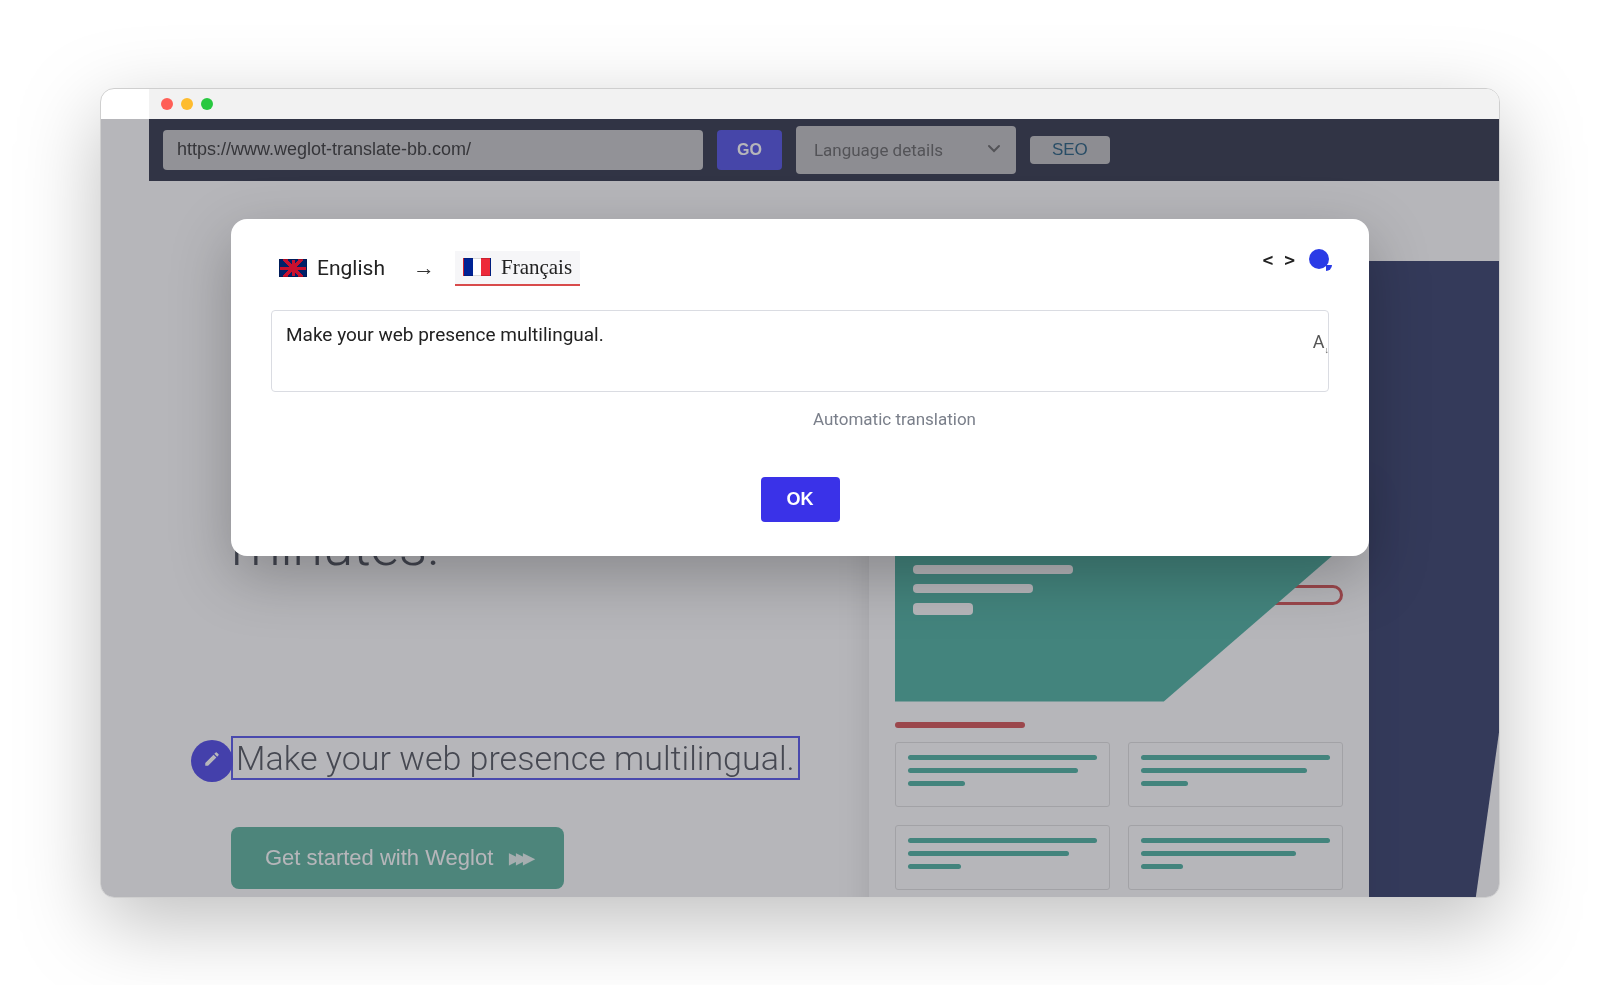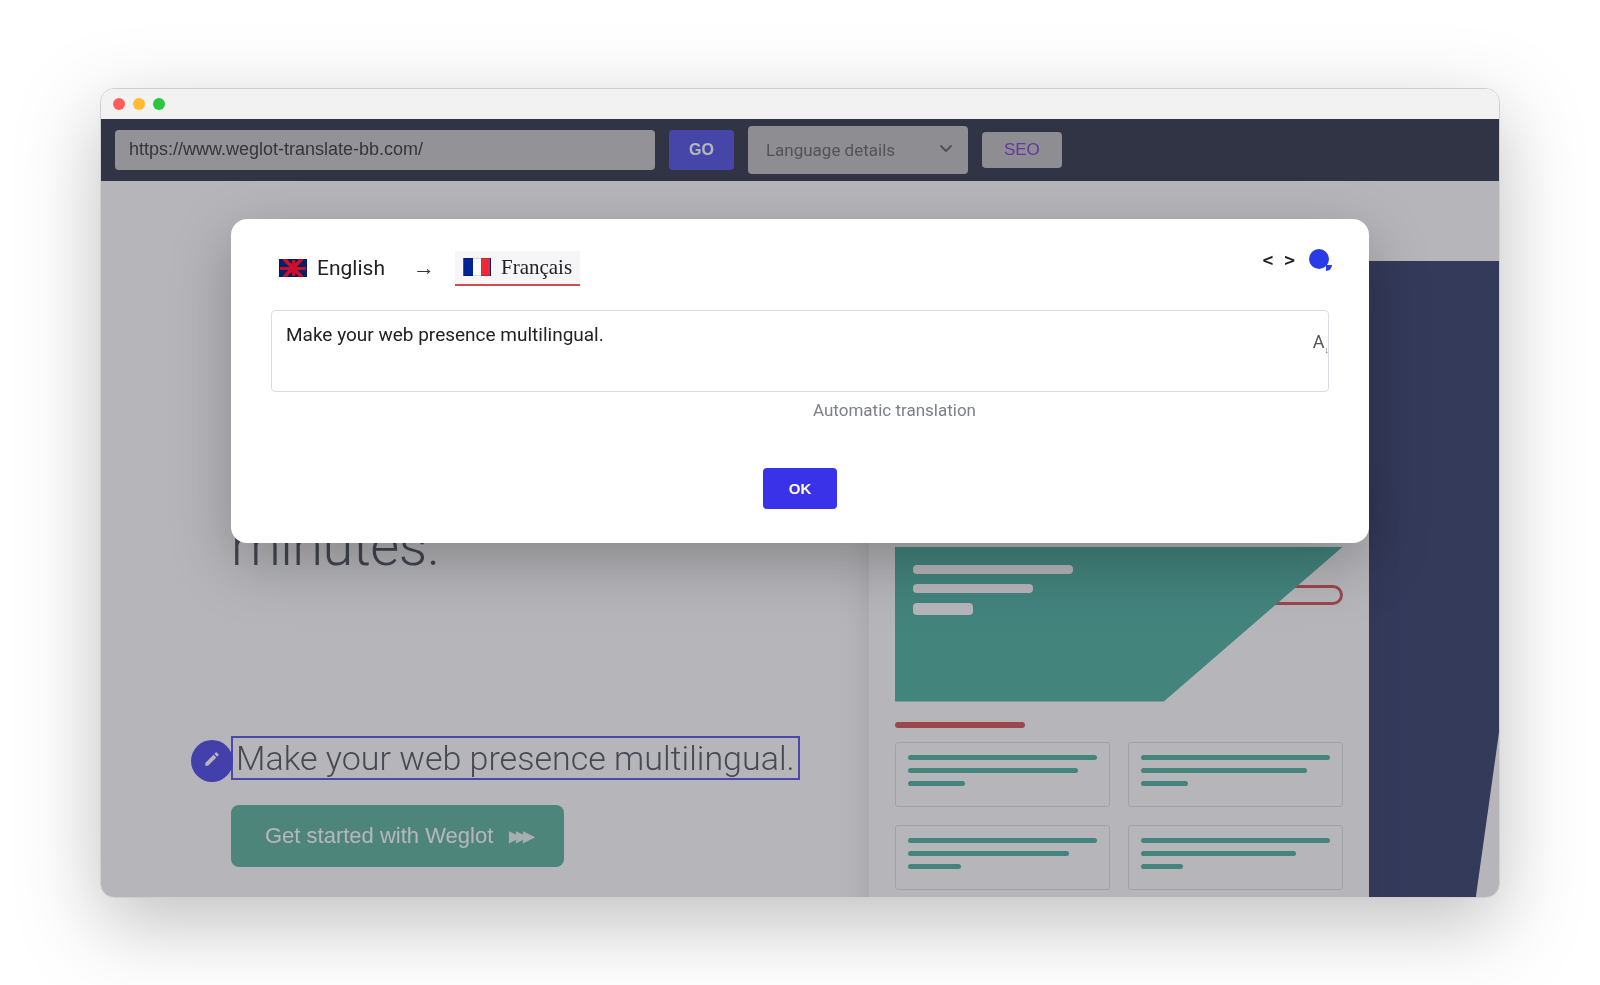--- a/index.html
+++ b/index.html
@@ -20,20 +20,21 @@
     filter: drop-shadow(0 25px 40px rgba(0,0,0,0.25));
   }
   .browser {
     width: 100%;
     height: 100%;
     background: #fff;
     border: 1px solid #cfcfcf;
     border-radius: 14px;
     overflow: hidden;
     position: relative;
+    padding-left: 48px;
   }
   .titlebar {
     height: 30px;
     background: #f2f2f2;
     display: flex;
     align-items: center;
     padding: 0 12px;
     gap: 8px;
   }
   .dot { width: 12px; height:12px; border-radius:50%; }
@@ -77,27 +78,27 @@
     color:#555;
     position:relative;
     display:flex;align-items:center;
     min-width:220px;
     cursor:pointer;
   }
   .lang-details .chev{
     position:absolute; right:14px; top:50%; transform:translateY(-50%);
   }
   .seo-btn{
-    height:36px;
+    height:28px;
     padding:0 22px;
     background:#b9b9bb;
     border:none;
     border-radius:4px;
     font-size:17px;
-    color:#6d28d9;
+    color:#0c4a6e;
     cursor:pointer;
   }
 
   
   .page {
     position:absolute;
     top:92px; left:0; right:0; bottom:0;
     background:#fff;
     overflow:hidden;
   }
@@ -134,21 +135,21 @@
     position:absolute;
     left:130px; top:555px;
     border:2px solid #4444e8;
     font-size:34px;
     color:#3f434c;
     padding:0 3px;
     font-weight:300;
   }
   .cta{
     position:absolute;
-    left:130px; top:624px;
+    left:130px; top:646px;
     background:#4bab93;
     color:#fff;
     border:none;
     border-radius:8px;
     padding:18px 34px;
     font-size:22px;
     display:flex;gap:16px;
     cursor:pointer;
   }
   .cta .arrows{letter-spacing:-4px;opacity:.85;font-weight:bold;}
@@ -209,23 +210,23 @@
            #012169;}
   .flag-fr{background:linear-gradient(90deg,#002395 0 33%,#fff 33% 66%,#ed2939 66% 100%);}
   .arrow-between{font-size:22px;color:#333;}
   .dialog-icons{position:absolute;right:40px;top:30px;display:flex;gap:14px;align-items:center;}
   .codeico{font-family:monospace;font-weight:bold;font-size:18px;color:#222;}
   .palette{width:20px;height:20px;border-radius:50%;background:#2a3be6;position:relative;}
   .palette::after{content:"";position:absolute;right:-3px;bottom:-2px;width:6px;height:6px;background:#2a3be6;border-radius:0 0 6px 0;}
   .fontico{position:absolute;right:40px;top:112px;color:#555;font-size:18px;}
   .boxes{display:flex;gap:26px;margin-top:24px;}
   .tx{flex:1;border:1px solid #dadce2;border-radius:4px;height:82px;padding:12px 14px;font-size:19px;color:#222;resize:none;font-family:inherit;}
-  .auto-label{color:#7a7f8a;font-size:17px;margin-top:8px;margin-left:calc(50% + 13px);}
+  .auto-label{color:#7a7f8a;font-size:17px;margin-top:17px;margin-left:calc(50% + 13px);}
   .ok-wrap{display:flex;justify-content:center;margin-top:48px;}
-  .ok-btn{background:#3a32e8;color:#fff;border:none;border-radius:4px;padding:12px 26px;font-size:15px;font-weight:600;cursor:pointer;}
+  .ok-btn{background:#3a32e8;color:#fff;border:none;border-radius:4px;padding:12px 26px;font-size:18px;font-weight:600;cursor:pointer;}
   .f-uk{background:radial-gradient(circle,#fff 30%,#012169 31%),#c8102e;}
   .f-es{background:linear-gradient(#d00 0 25%,#ffd700 25% 75%,#d00 75% 100%);}
   .f-cn{background:#d00;}
   .f-frc{background:linear-gradient(90deg,#002395 0 33%,#fff 33% 66%,#ed2939 66% 100%);}
 </style>
 </head>
 <body>
 
 <div class="window-wrap">
   <div class="browser">

